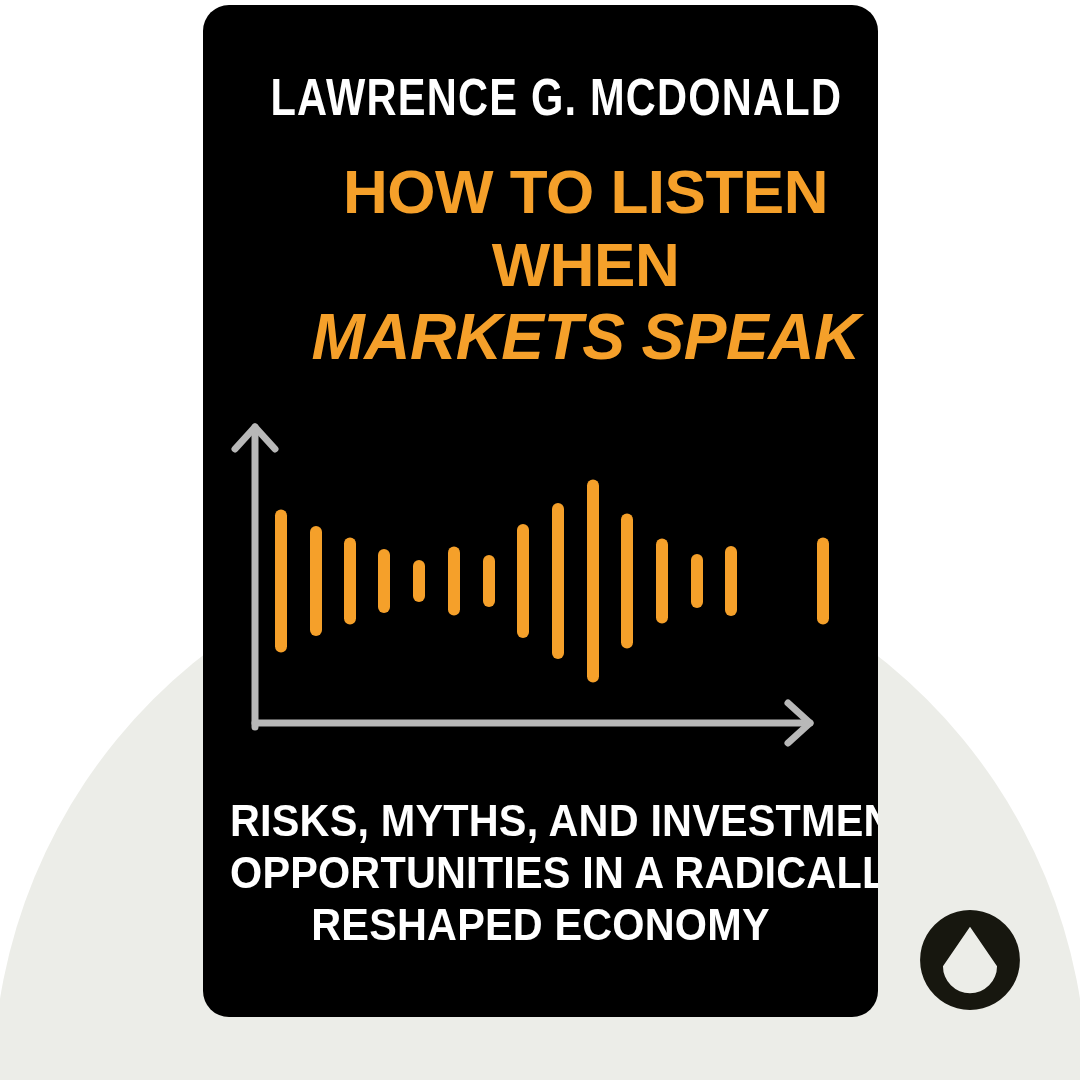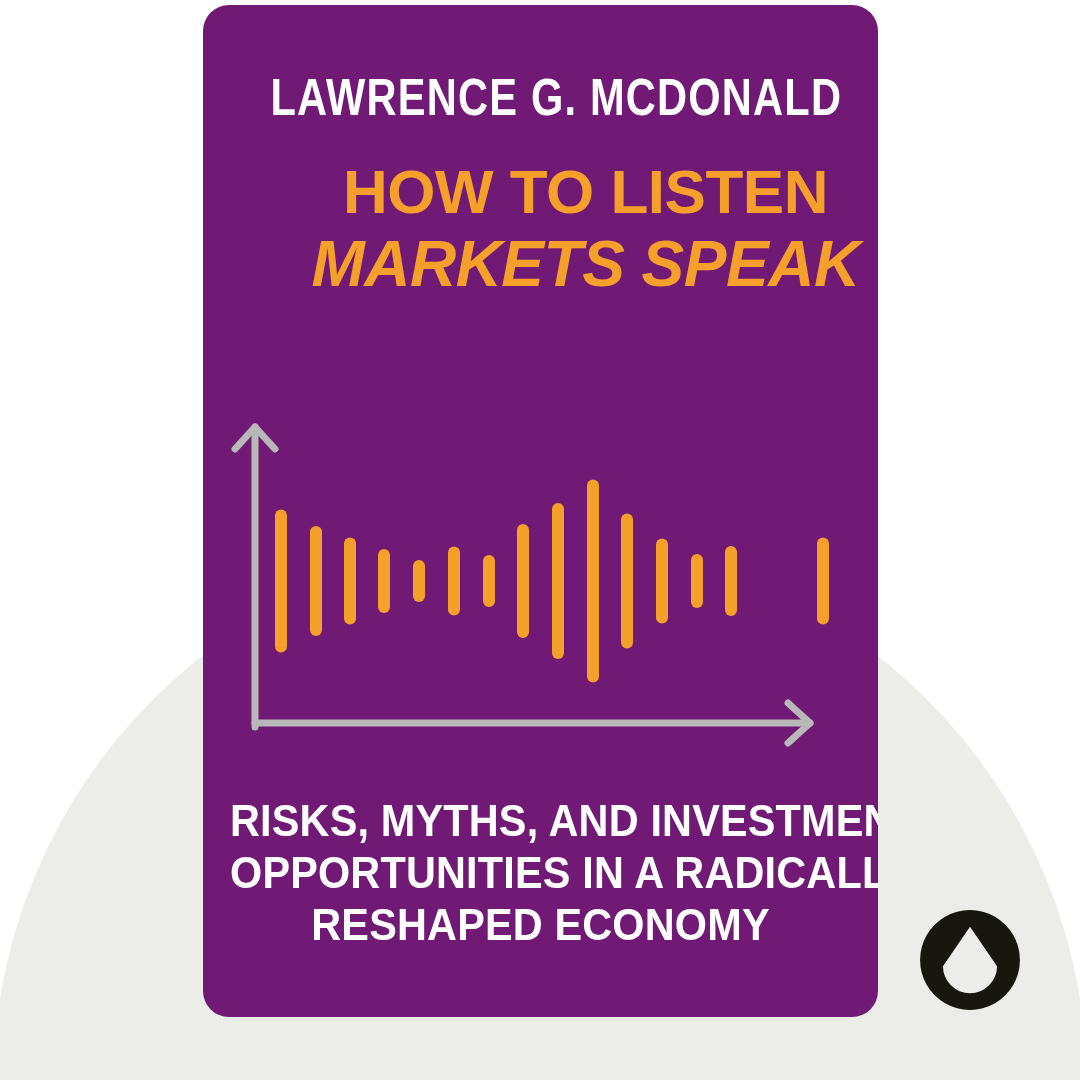--- a/index.html
+++ b/index.html
@@ -18,21 +18,21 @@
     width:1094px;height:1094px;
     border-radius:50%;
     background:#ECEDE8;
   }
 
   
   #cover{
     position:absolute;
     left:203px;top:5px;
     width:675px;height:1012px;
-    background:#701a75;
+    background:#000000;
     border-radius:26px;
     overflow:hidden;
   }
 
   .author{
     position:absolute;left:0;top:62px;width:675px;
     text-align:center;color:#FFFFFF;
     font-family:"Liberation Sans Narrow","Liberation Sans",sans-serif;
     font-weight:bold;
     font-size:52px;
@@ -77,20 +77,21 @@
 <div id="stage">
 
   <div id="bg-circle"></div>
 
   <div id="cover">
 
     <div class="author">LAWRENCE G. MCDONALD</div>
 
     <div class="title">
       <span class="ln ln1">HOW TO LISTEN</span>
+      <span class="ln ln2">WHEN</span>
       <span class="ln ln3">MARKETS SPEAK</span>
     </div>
 
     <svg id="chart" viewBox="0 0 675 350">
       <g id="axes">
         <path id="y-axis" fill="none" stroke="#B8B8B8" stroke-width="7" stroke-linecap="round" d="M52 322 L52 22"></path>
         <path id="y-arrow" fill="none" stroke="#B8B8B8" stroke-width="7" stroke-linecap="round" stroke-linejoin="round" d="M32 44 L52 22 L72 44"></path>
         <path id="x-axis" fill="none" stroke="#B8B8B8" stroke-width="7" stroke-linecap="round" d="M52 318 L607 318"></path>
         <path id="x-arrow" fill="none" stroke="#B8B8B8" stroke-width="7" stroke-linecap="round" stroke-linejoin="round" d="M585 298 L607 318 L585 338"></path>
       </g>

